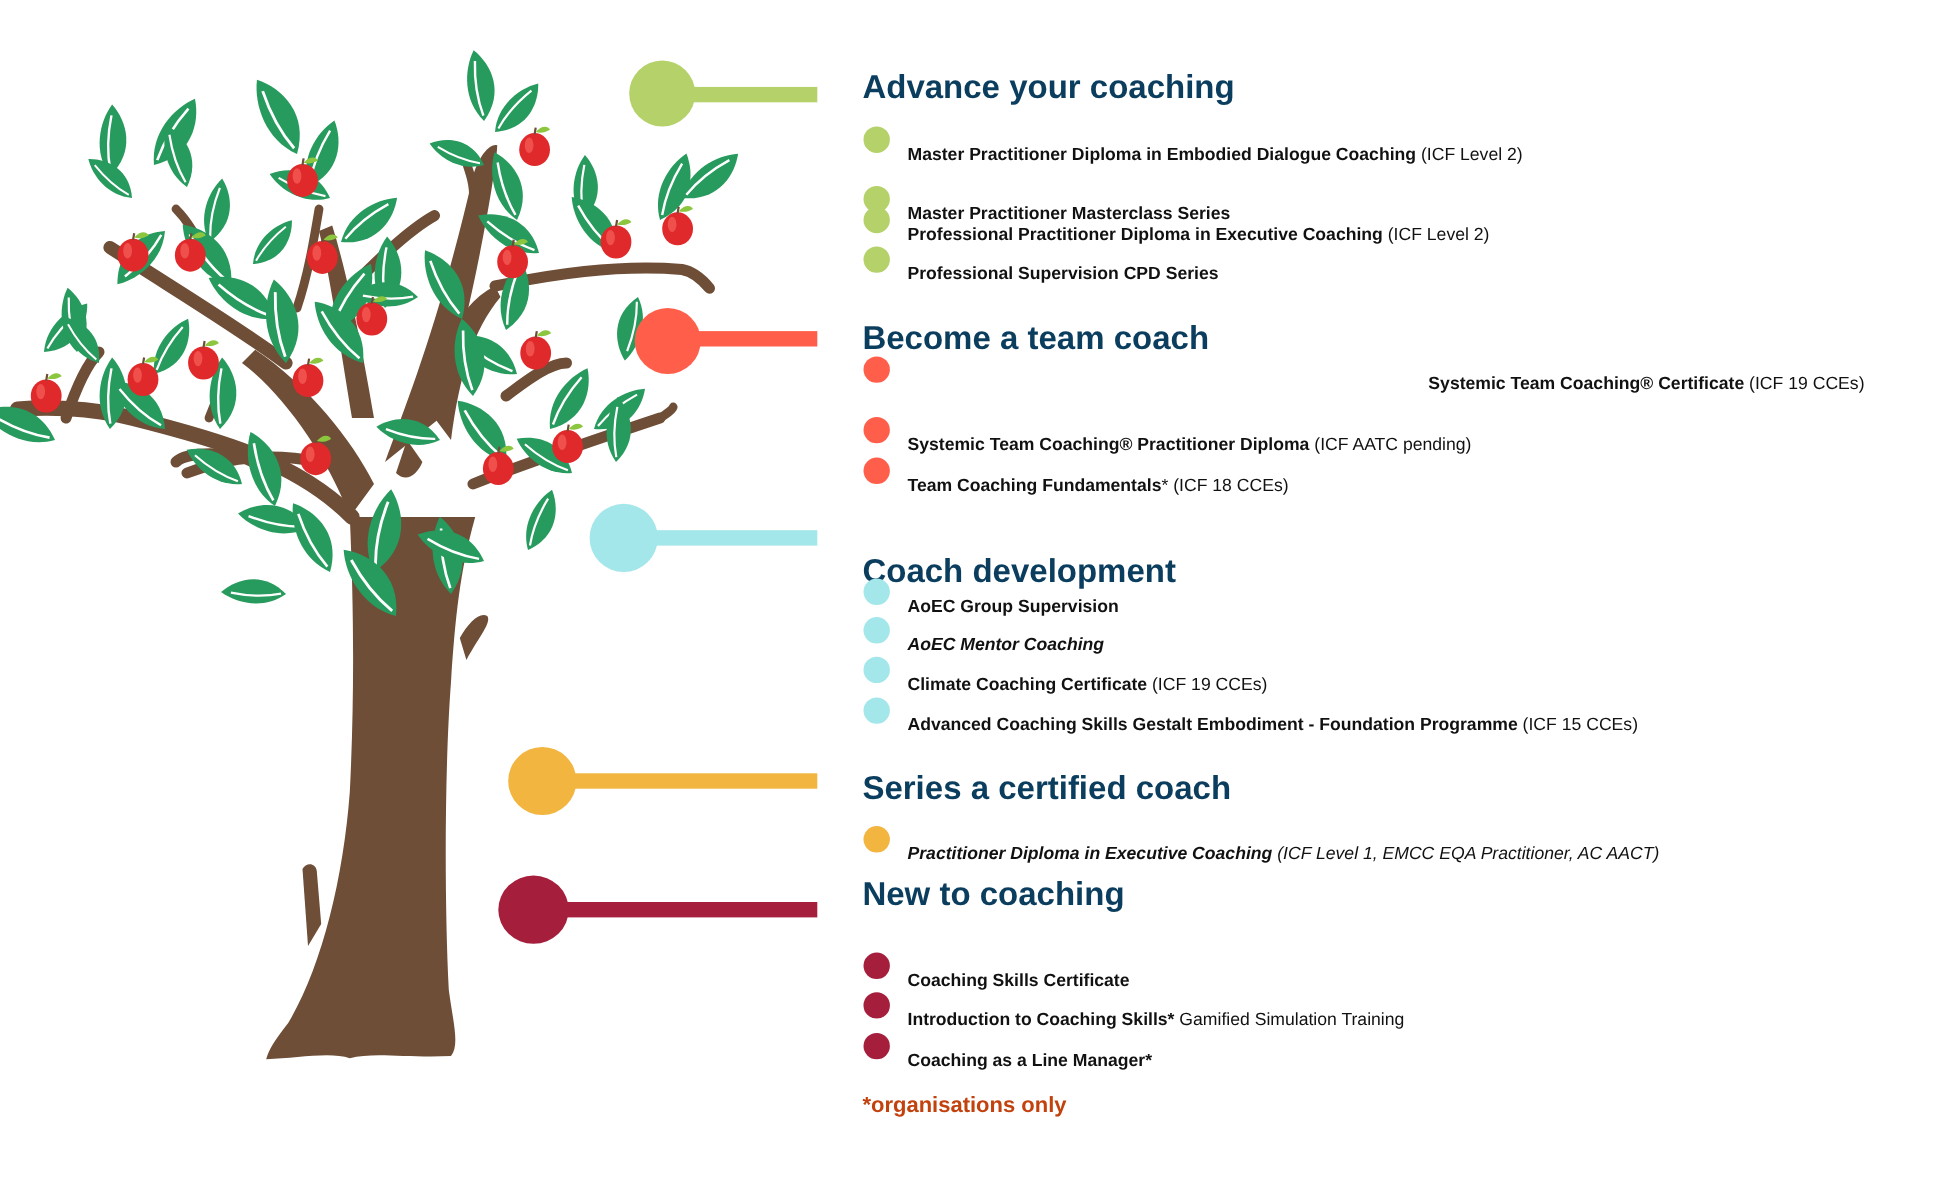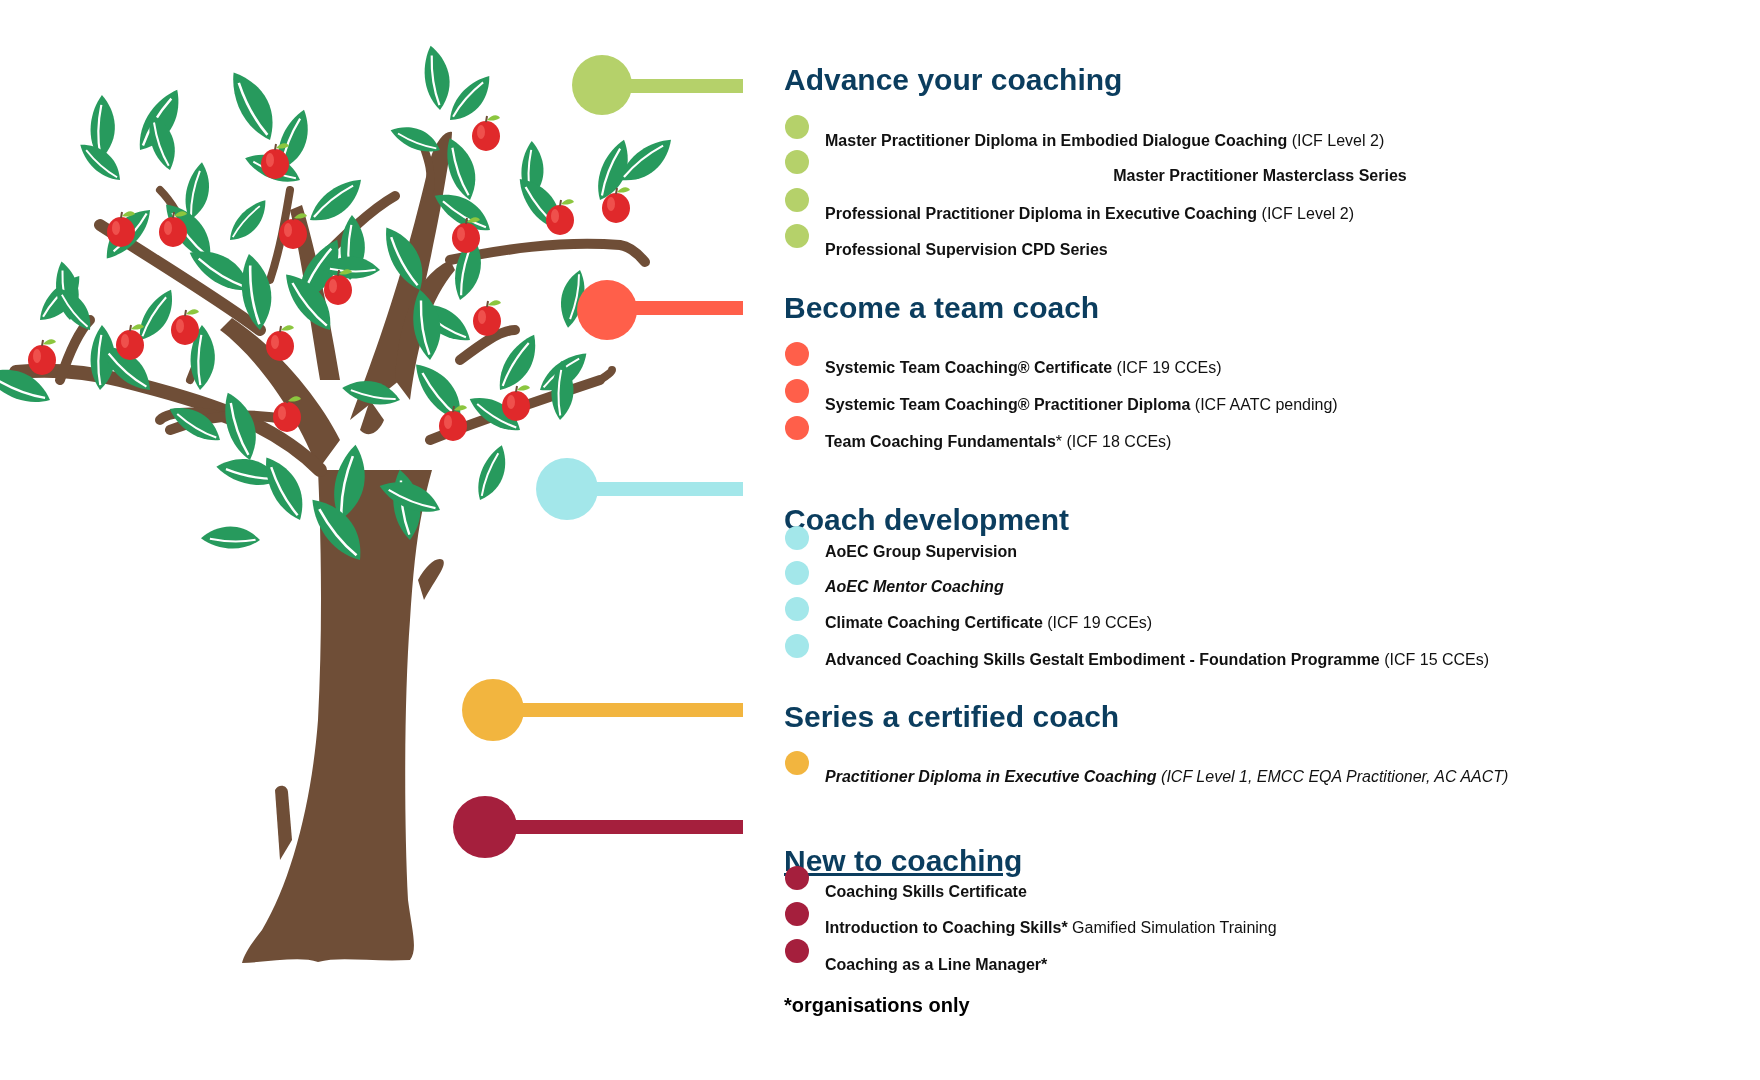--- a/index.html
+++ b/index.html
@@ -9,21 +9,21 @@
   .connector { position: absolute; }
   .connector .dot { position: absolute; border-radius: 50%; }
   .connector .bar { position: absolute; height: 14px; }
   .heading { position: absolute; left: 784px; margin: 0; font-size: 30px; font-weight: bold;
              color: #0B3D5E; line-height: 36px; white-space: nowrap; }
   .item { position: absolute; left: 784px; width: 910px; height: 36px; }
   .item .bullet { position: absolute; left: 1px; top: 12px; width: 24px; height: 24px; border-radius: 50%; }
   .item .txt { position: absolute; left: 41px; top: 0; width: 870px; font-size: 16px; line-height: 36px; color: #111; margin-top: 20px; }
   .item .txt b { font-weight: bold; }
   .item .txt .sub { font-weight: normal; }
-  .footnote { position: absolute; left: 784px; top: 993px; font-size: 20px; font-weight: bold; color: #000000; line-height: 24px; }
+  .footnote { position: absolute; left: 784px; top: 993px; font-size: 20px; font-weight: bold; color: #c2410c; line-height: 24px; }
 </style>
 </head>
 <body>
 
 <svg id="tree" viewBox="0 0 760 1080" xmlns="http://www.w3.org/2000/svg">
   <defs>
     <g id="leaf">
       <path d="M0,0 C10,-22 34,-30 52,-28 C46,-10 28,8 0,0 Z" fill="#279A5D"></path>
       <path d="M4,-2 C18,-14 32,-20 44,-24" stroke="#ffffff" stroke-width="2" fill="none"></path>
     </g>
@@ -165,35 +165,35 @@
 <div class="connector" style="left:0;top:0;">
   <div class="dot" style="left:453px;top:796px;width:64px;height:62px;background:#A51F3D;"></div>
   <div class="bar" style="left:505px;top:820px;width:238px;background:#A51F3D;"></div>
 </div>
 
 <h2 class="heading" style="top:62px;">Advance your coaching</h2>
 <div class="item" style="top:103px;">
   <span class="bullet" style="background:#B5D16A;"></span>
   <span class="txt"><b>Master Practitioner Diploma in Embodied Dialogue Coaching</b><span class="sub"> (ICF Level 2)</span></span>
 </div>
-<div class="item" style="top:138px;text-align:center;">
+<div class="item" style="top:157px;">
   <span class="bullet" style="background:#B5D16A;"></span>
   <span class="txt"><b>Master Practitioner Masterclass Series</b><span class="sub"></span></span>
 </div>
 <div class="item" style="top:176px;">
   <span class="bullet" style="background:#B5D16A;"></span>
   <span class="txt"><b>Professional Practitioner Diploma in Executive Coaching</b><span class="sub"> (ICF Level 2)</span></span>
 </div>
 <div class="item" style="top:212px;">
   <span class="bullet" style="background:#B5D16A;"></span>
   <span class="txt"><b>Professional Supervision CPD Series</b><span class="sub"></span></span>
 </div>
 
 <h2 class="heading" style="top:290px;">Become a team coach</h2>
-<div class="item" style="top:330px;">
+<div class="item" style="top:312px;text-align:right;">
   <span class="bullet" style="background:#FF5F4A;"></span>
   <span class="txt"><b>Systemic Team Coaching® Certificate</b><span class="sub"> (ICF 19 CCEs)</span></span>
 </div>
 <div class="item" style="top:367px;">
   <span class="bullet" style="background:#FF5F4A;"></span>
   <span class="txt"><b>Systemic Team Coaching® Practitioner Diploma</b><span class="sub"> (ICF AATC pending)</span></span>
 </div>
 <div class="item" style="top:404px;">
   <span class="bullet" style="background:#FF5F4A;"></span>
   <span class="txt"><b>Team Coaching Fundamentals</b><span class="sub">* (ICF 18 CCEs)</span></span>
@@ -216,21 +216,21 @@
   <span class="bullet" style="background:#A3E7EA;"></span>
   <span class="txt" style="width:940px;white-space:nowrap;"><b>Advanced Coaching Skills Gestalt Embodiment - Foundation Programme</b><span class="sub"> (ICF 15 CCEs)</span></span>
 </div>
 
 <h2 class="heading" style="top:699px;">Series a certified coach</h2>
 <div class="item" style="top:739px;height:72px;">
   <span class="bullet" style="background:#F2B53F;"></span>
   <span class="txt" style="width:850px;font-style:italic;"><b>Practitioner Diploma in Executive Coaching</b><span class="sub"> (ICF Level 1, EMCC EQA Practitioner, AC AACT)</span></span>
 </div>
 
-<h2 class="heading" style="top:843px;text-decoration:underline;">New to coaching</h2>
+<h2 class="heading" style="top:796px;">New to coaching</h2>
 <div class="item" style="top:854px;">
   <span class="bullet" style="background:#A51F3D;"></span>
   <span class="txt"><b>Coaching Skills Certificate</b><span class="sub"></span></span>
 </div>
 <div class="item" style="top:890px;">
   <span class="bullet" style="background:#A51F3D;"></span>
   <span class="txt"><b>Introduction to Coaching Skills*</b><span class="sub"> Gamified Simulation Training</span></span>
 </div>
 <div class="item" style="top:927px;">
   <span class="bullet" style="background:#A51F3D;"></span>

